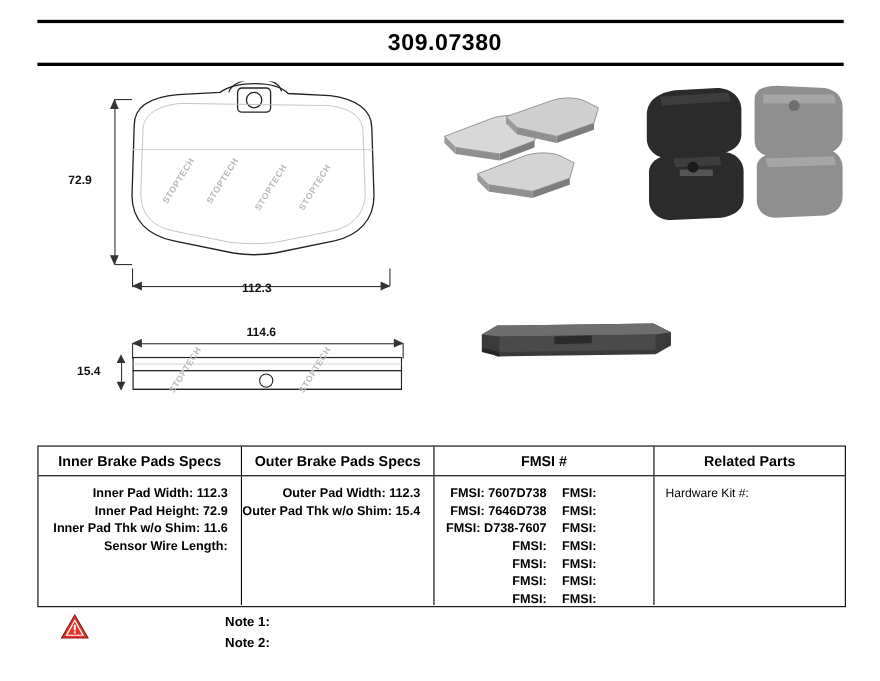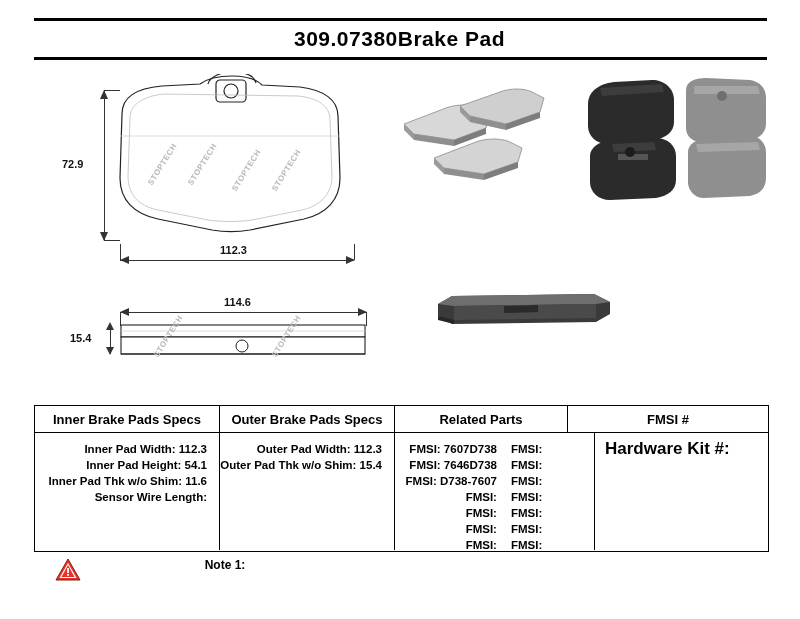--- a/index.html
+++ b/index.html
@@ -72,39 +72,38 @@
   .spec-row{
     font-size:11.5px;font-weight:bold;text-align:right;padding-right:12px;
     line-height:16px;white-space:nowrap;
   }
   .fmsi-row{
     display:flex;font-size:11.5px;font-weight:bold;line-height:16px;
   }
   .fmsi-left{width:108px;text-align:right;padding-right:6px;white-space:nowrap;}
   .fmsi-right{width:88px;text-align:left;padding-left:8px;white-space:nowrap;}
   .related-row{
-    font-size:17px;font-weight:bold;line-height:16px;padding-left:10px;
+    font-size:11px;font-weight:normal;line-height:16px;padding-left:10px;
   }
 
   
   .notes{position:absolute;left:55px;top:556px;width:300px;}
   .note-line{font-size:12px;font-weight:bold;line-height:19px;padding-left:40px;text-align:center;}
   .warn-icon{position:absolute;left:0px;top:2px;width:26px;height:23px;}
 
   
   .pad-svg{position:absolute;}
 </style>
 </head>
 <body>
 
 <div class="sheet">
 
   <div class="header">
     <div class="part-number">309.07380</div>
-    <div class="doc-title">Brake Pad</div>
   </div>
 
   <div class="drawing">
 
     <svg class="pad-svg" style="left:70px;top:12px;" width="250" height="180" viewBox="0 0 250 180">
       <g fill="#ffffff" stroke="#222" stroke-width="1.2">
         <path d="M18,40 C18,22 34,14 58,12 L96,10 C104,4 118,2 128,2 C140,2 152,5 158,11
                  L196,13 C220,16 234,26 234,42 L236,104 C236,126 222,140 200,145
                  L146,156 C134,158 120,158 108,156 L54,145 C30,140 16,126 16,104 Z"></path>
         <path d="M104,10 C106,2 118,-2 128,-2 C140,-2 150,1 152,9" fill="none"></path>
@@ -138,21 +137,21 @@
 
     <div class="hline" style="left:86px;top:198px;width:234px;"></div>
     <div class="vline" style="left:86px;top:182px;height:16px;"></div>
     <div class="vline" style="left:320px;top:182px;height:16px;"></div>
     <svg class="pad-svg" style="left:86px;top:194px;" width="10" height="9">
         <polygon points="0,4 9,0 9,8" fill="#333"></polygon>
       </svg>
     <svg class="pad-svg" style="left:311px;top:194px;" width="10" height="9">
         <polygon points="10,4 1,0 1,8" fill="#333"></polygon>
       </svg>
-    <div class="dim-label" style="left:186px;top:182px;">112.3</div>
+    <div class="dim-label" style="left:186px;top:194px;">112.3</div>
 
     <svg class="pad-svg" style="left:86px;top:262px;" width="246" height="40" viewBox="0 0 246 40">
       <rect x="1" y="1" width="244" height="12" fill="#ffffff" stroke="#222" stroke-width="1.1"></rect>
       <rect x="1" y="13" width="244" height="17" fill="#ffffff" stroke="#222" stroke-width="1.1"></rect>
       <line x1="1" y1="7" x2="245" y2="7" stroke="#d0d0d0" stroke-width="0.8"></line>
       <circle cx="122" cy="22" r="6" fill="#ffffff" stroke="#222" stroke-width="1"></circle>
       <path d="M1,30 L245,30" stroke="#222" stroke-width="1.1"></path>
     </svg>
     <div class="wm" style="left:118px;top:292px;">STOPTECH</div>
     <div class="wm" style="left:236px;top:292px;">STOPTECH</div>
@@ -231,28 +230,28 @@
       <path d="M70,18 L104,17 L104,24 L70,25 Z" fill="#2a2a2a"></path>
       <path d="M4,28 L20,32 L20,36 L4,32 Z" fill="#262626"></path>
     </svg>
 
   </div>
 
   <div class="table">
     <div class="thead">
       <div class="cell c1">Inner Brake Pads Specs</div>
       <div class="cell c2">Outer Brake Pads Specs</div>
+      <div class="cell c3">FMSI #</div>
       <div class="cell c4">Related Parts</div>
-      <div class="cell c3">FMSI #</div>
     </div>
     <div class="tbody">
 
       <div class="col c1">
         <div class="spec-row">Inner Pad Width: 112.3</div>
-        <div class="spec-row">Inner Pad Height: 54.1</div>
+        <div class="spec-row">Inner Pad Height: 72.9</div>
         <div class="spec-row">Inner Pad Thk w/o Shim: 11.6</div>
         <div class="spec-row">Sensor Wire Length:</div>
       </div>
 
       <div class="col c2">
         <div class="spec-row">Outer Pad Width: 112.3</div>
         <div class="spec-row">Outer Pad Thk w/o Shim: 15.4</div>
       </div>
 
       <div class="col c3">
@@ -295,15 +294,16 @@
 
   <div class="notes">
     <svg class="warn-icon" viewBox="0 0 26 23">
       <polygon points="13,1 25,22 1,22" fill="#e8332a" stroke="#8a1a12" stroke-width="1"></polygon>
       <polygon points="13,5 21.5,20 4.5,20" fill="#ffffff"></polygon>
       <polygon points="13,7 19.5,19 6.5,19" fill="#e8332a"></polygon>
       <rect x="12.1" y="10" width="1.8" height="5" fill="#ffffff"></rect>
       <rect x="12.1" y="16" width="1.8" height="1.8" fill="#ffffff"></rect>
     </svg>
     <div class="note-line">Note 1:</div>
+    <div class="note-line">Note 2:</div>
   </div>
 
 </div>
 
 </body></html>

